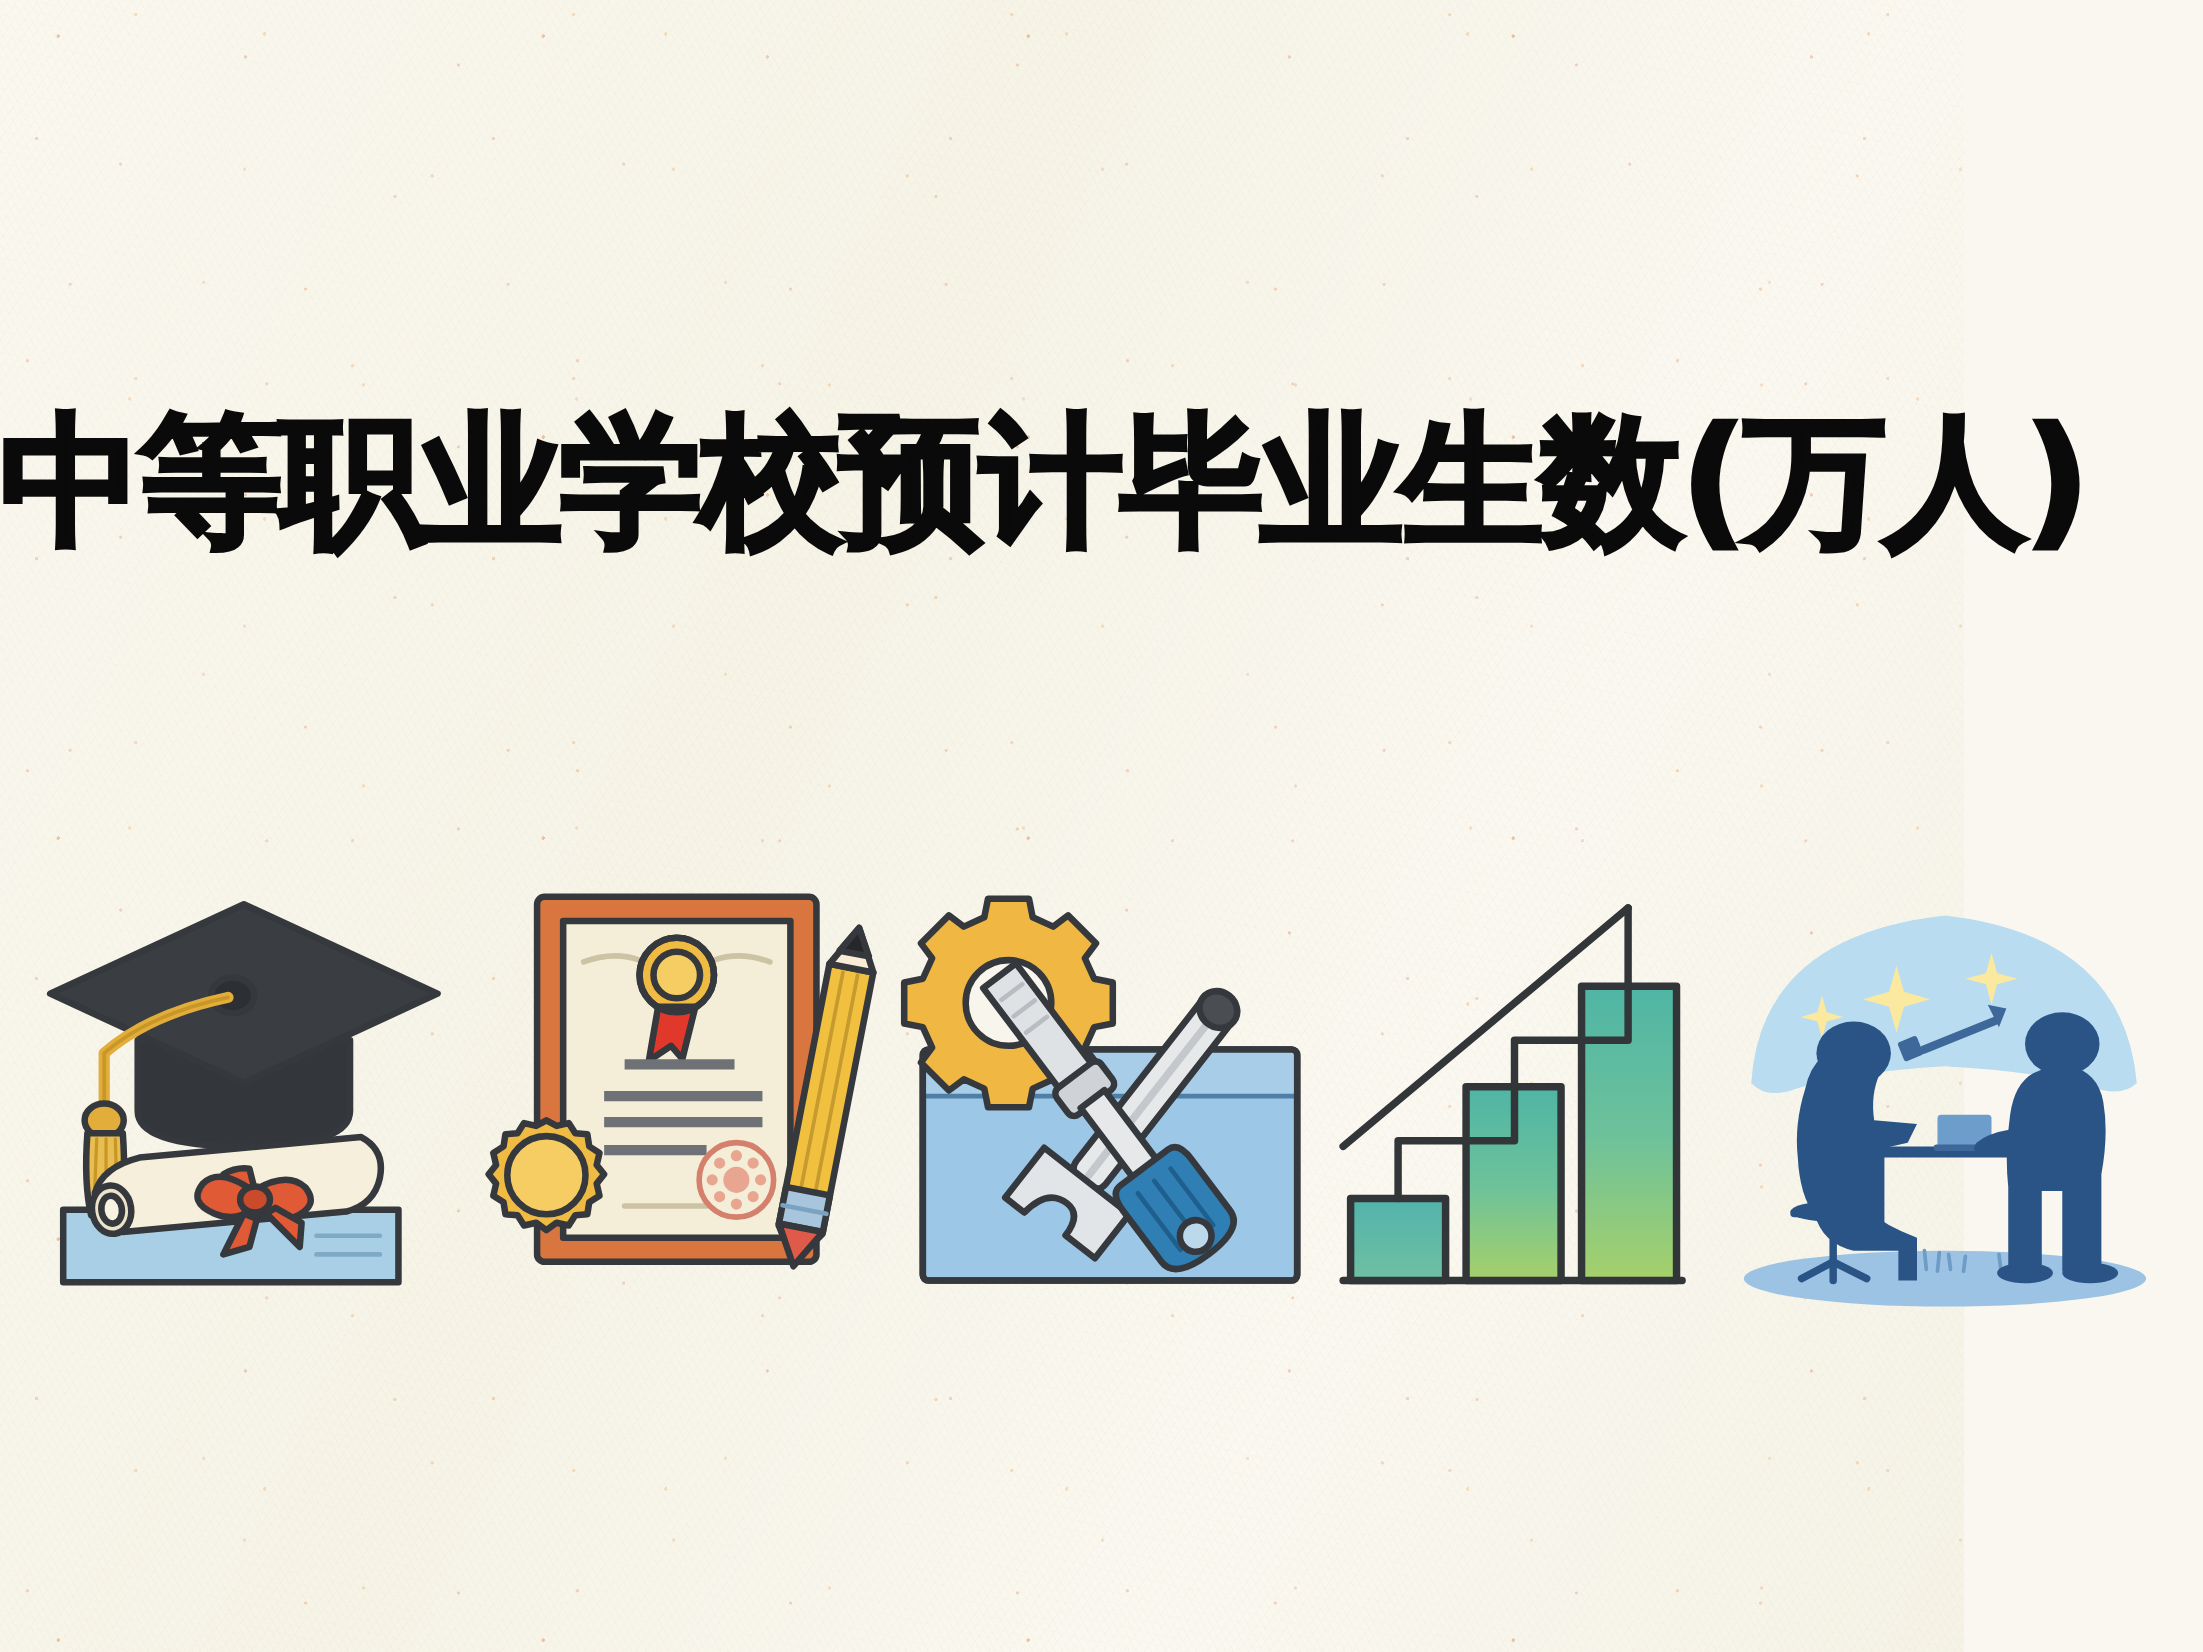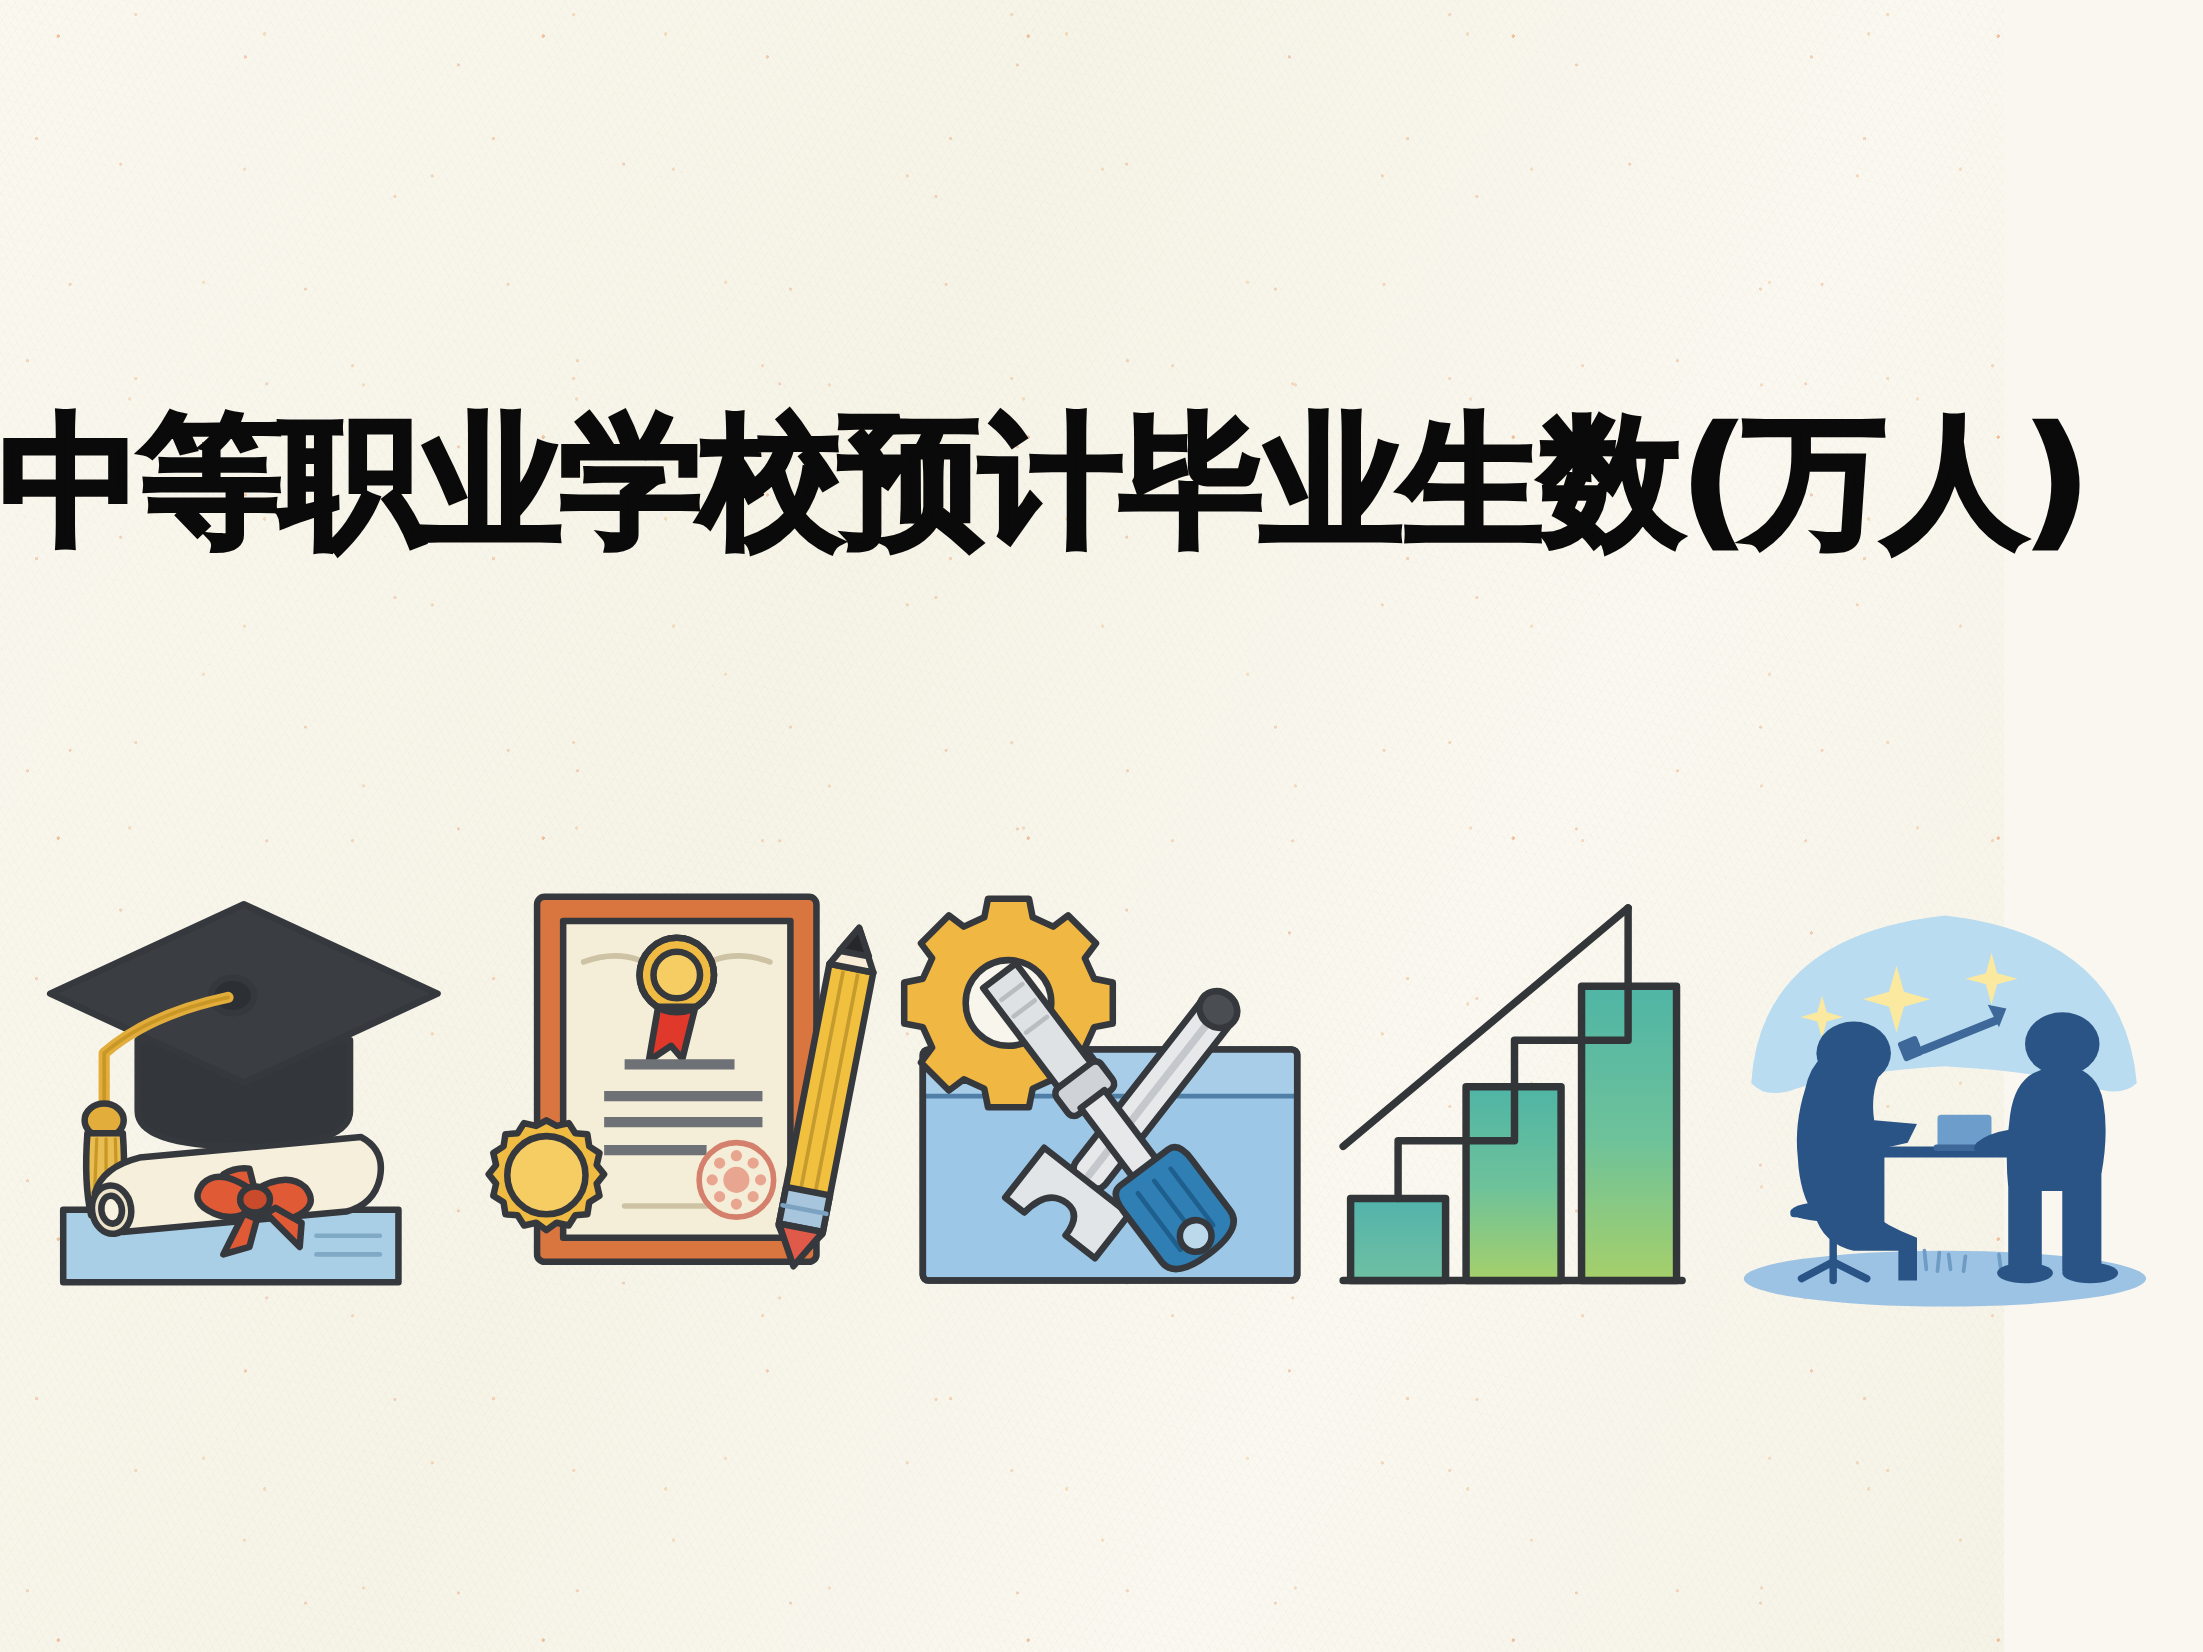--- a/index.html
+++ b/index.html
@@ -30,21 +30,20 @@
       radial-gradient(circle at 29% 93%, rgba(237,180,122,.38) 0 1.5px, transparent 1.9px),
       radial-gradient(circle at 52% 84%, rgba(228,144,96,.34) 0 1.2px, transparent 1.9px),
       radial-gradient(circle at 78% 96%, rgba(236,174,118,.38) 0 1.4px, transparent 1.9px),
       linear-gradient(115deg, #faf8ef 0%, #f6f3e7 40%, #faf8f0 70%, #f5f2e6 100%);
     background-size:
       485px 401px,438px 364px,522px 438px,401px 485px,559px 382px,
       457px 420px,503px 373px,429px 457px,541px 401px,475px 429px,
       438px 466px,522px 392px,485px 438px,410px 475px,550px 410px,
       447px 429px,513px 457px,466px 401px,
       100% 100%;
-    padding-left: 40px;
   }
   
   .fibres{
     position:absolute;inset:0;pointer-events:none;opacity:.5;
     background-image:
       repeating-linear-gradient(61deg, rgba(212,200,172,.16) 0 0.9px, transparent 0.9px 6.5px),
       repeating-linear-gradient(-54deg, rgba(206,194,166,.13) 0 0.9px, transparent 0.9px 8.4px),
       repeating-linear-gradient(13deg, rgba(216,206,178,.10) 0 0.9px, transparent 0.9px 10.3px);
   }
 

